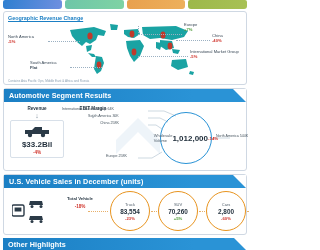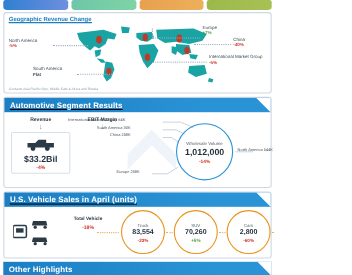--- a/index.html
+++ b/index.html
@@ -23,21 +23,20 @@
     font-size: 4px; color: #fff; font-weight: bold; opacity: .85;
   }
 
   
   .card {
     margin: 2px 3px 0 3px;
     border: 1px solid #cfd8e3;
     border-radius: 3px;
     background: #fff;
     position: relative;
-    text-decoration: underline;
   }
 
   
   .banner {
     position: relative; height: 13px;
     background: linear-gradient(90deg,#1b7fc4 0%,#2a93d6 78%, #2a93d6 100%);
     display: flex; align-items: center;
   }
   .banner::after {
     content: ""; position: absolute; right: 0; top: 0;
@@ -83,21 +82,21 @@
   .kpi-icon { height: 15px; display: flex; align-items: center; justify-content: center; }
   .kpi-val { font-size: 8px; font-weight: bold; color: #1f2d3a; margin-top: 1px; }
   .kpi-delta { font-size: 4.6px; font-weight: bold; margin-top: 1px; }
 
   .chev { position: absolute; left: 108px; top: 8px; opacity: .35; }
 
   .vol-wrap { position: absolute; right: 2px; top: 2px; width: 140px; height: 64px; }
   .vol-circle {
     position: absolute; left: 56px; top: 8px; width: 52px; height: 52px;
     border: 1.1px solid #2a93d6; border-radius: 50%;
-    display: flex; flex-direction: column; align-items: center; justify-content: center;
+    display: flex; flex-direction: row; align-items: center; justify-content: center;
   }
   .vol-label { font-size: 4px; color: #53616d; }
   .vol-num { font-size: 8px; font-weight: bold; color: #1f2d3a; margin-top: 1px; }
   .vol-delta { font-size: 4.4px; font-weight: bold; margin-top: 1px; }
   .seg { position: absolute; font-size: 3.6px; color: #46545f; white-space: nowrap; }
 
   
   .vs-body { height: 46px; position: relative; }
   .vs-icons { position: absolute; left: 8px; top: 8px; }
   .vs-total { position: absolute; left: 50px; top: 8px; text-align: center; width: 52px; }
@@ -284,21 +283,21 @@
           <div class="vol-label">Wholesale Volume</div>
           <div class="vol-num">1,012,000</div>
           <div class="vol-delta neg">-14%</div>
         </div>
       </div>
     </div>
   </div>
 
   <div class="card" style="margin-top:3px;">
     <div class="banner">
-      <span class="banner-label">U.S. Vehicle Sales in April (units)</span>
+      <span class="banner-label">U.S. Vehicle Sales in December (units)</span>
     </div>
 
     <div class="vs-body">
       <div class="vs-icons">
         <svg width="36" height="30" viewBox="0 0 36 30">
           <g fill="#2b3a47">
             <rect x="0" y="9" width="12" height="11" rx="1.5" fill="none" stroke="#2b3a47" stroke-width="1.4"></rect>
             <rect x="2.6" y="11.5" width="6.8" height="4" fill="#2b3a47"></rect>
             <path d="M18 5 L30 5 L31 9 L17 9 Z"></path>
             <circle cx="20" cy="10.5" r="1.5"></circle>

